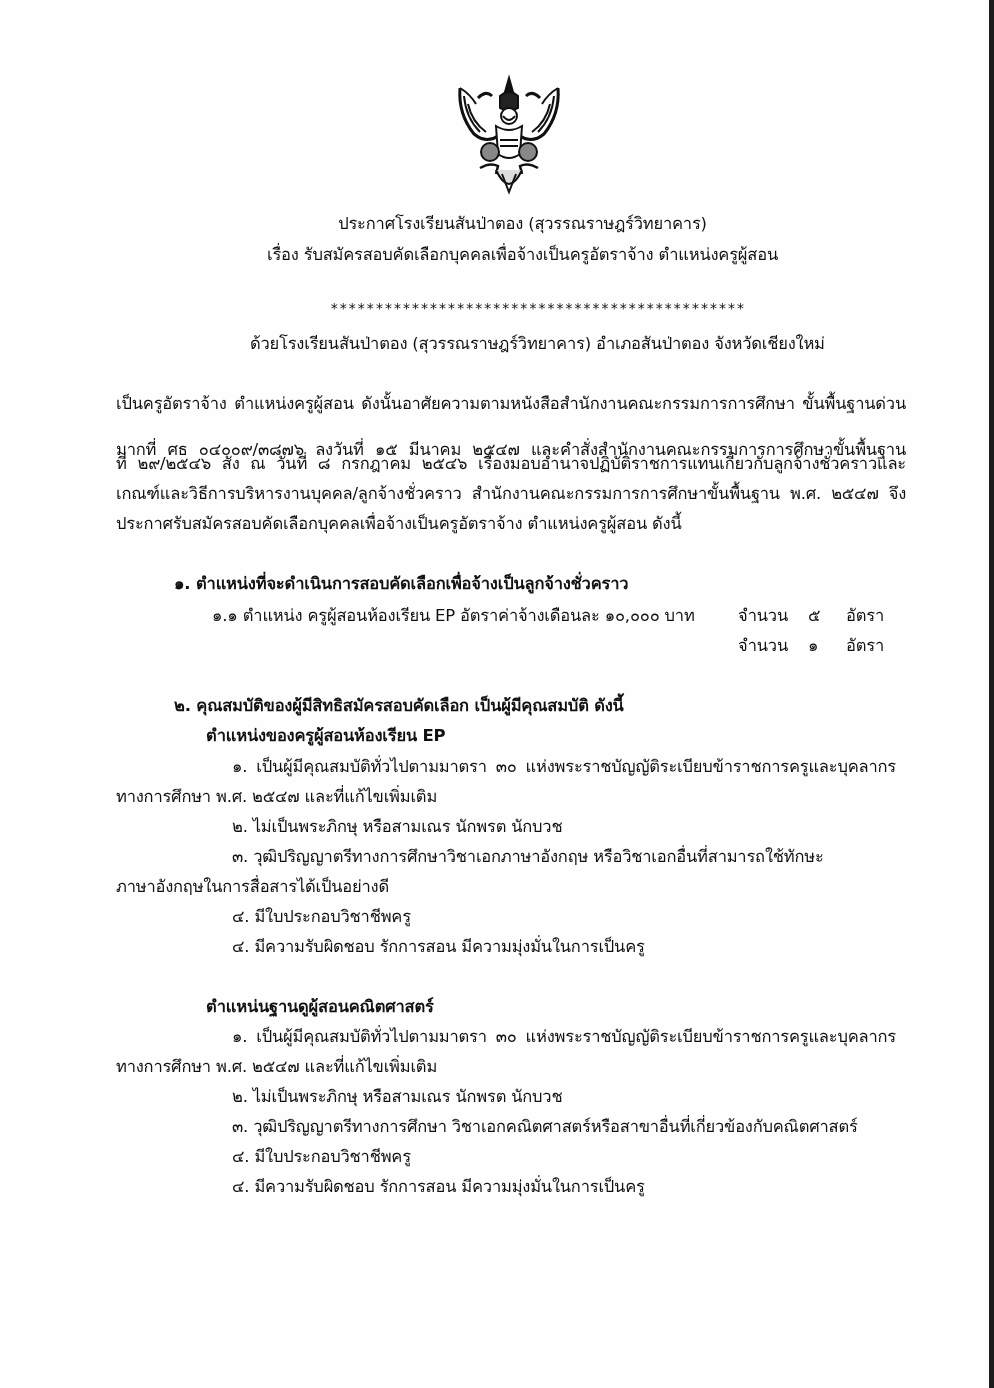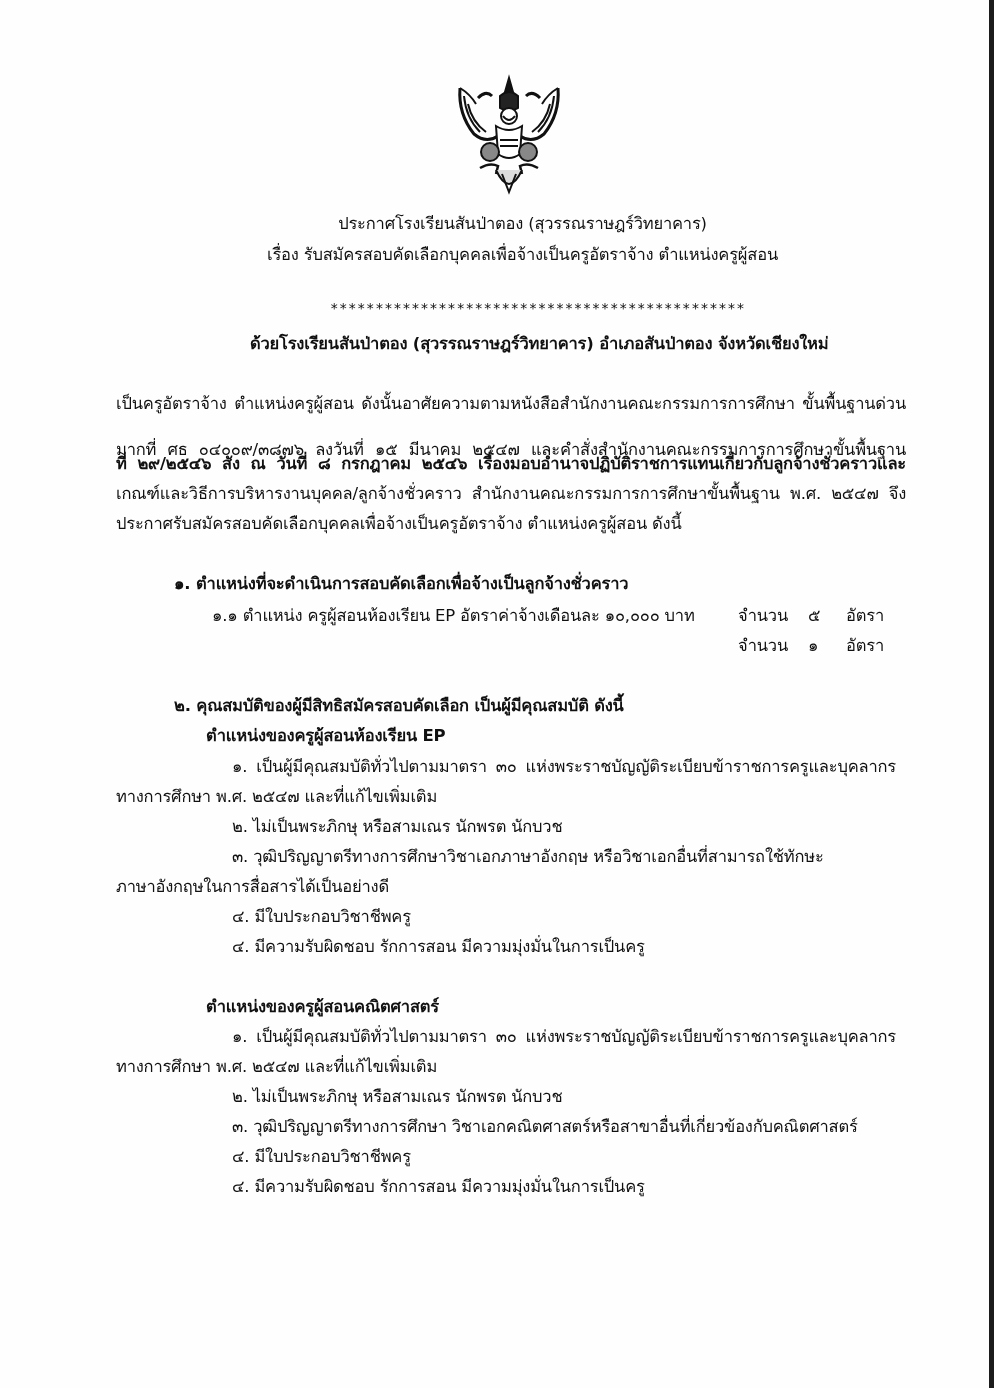--- a/index.html
+++ b/index.html
@@ -103,24 +103,24 @@
 
       <path d="M40 96 Q53 124 66 96" fill="#ddd"></path>
       <path d="M46 100 L53 118 L60 100"></path>
     </g>
   </svg>
 
   <div class="line center" style="top:212px;">ประกาศโรงเรียนสันป่าตอง (สุวรรณราษฎร์วิทยาคาร)</div>
   <div class="line center" style="top:243px;">เรื่อง  รับสมัครสอบคัดเลือกบุคคลเพื่อจ้างเป็นครูอัตราจ้าง ตำแหน่งครูผู้สอน</div>
   <div class="stars">**********************************************</div>
 
-  <div class="line" style="top:332px; left:250px;font-weight:bold;">ด้วยโรงเรียนสันป่าตอง (สุวรรณราษฎร์วิทยาคาร)  อำเภอสันป่าตอง  จังหวัดเชียงใหม่</div>
+  <div class="line" style="top:332px; left:250px;">ด้วยโรงเรียนสันป่าตอง (สุวรรณราษฎร์วิทยาคาร)  อำเภอสันป่าตอง  จังหวัดเชียงใหม่</div>
   <div class="line justify" style="top:392px; left:116px; width:790px;">เป็นครูอัตราจ้าง ตำแหน่งครูผู้สอน ดังนั้นอาศัยความตามหนังสือสำนักงานคณะกรรมการการศึกษา ขั้นพื้นฐานด่วน</div>
   <div class="line justify" style="top:422px; left:116px; width:790px;margin-top:16px;">มากที่ ศธ ๐๔๐๐๙/๓๘๗๖  ลงวันที่  ๑๕  มีนาคม ๒๕๔๗ และคำสั่งสำนักงานคณะกรรมการการศึกษาขั้นพื้นฐาน</div>
-  <div class="line justify" style="top:452px; left:116px; width:790px;font-weight:bold;">ที่ ๒๙/๒๕๔๖  สัง ณ วันที่ ๘ กรกฎาคม  ๒๕๔๖ เรื่องมอบอำนาจปฏิบัติราชการแทนเกี่ยวกับลูกจ้างชั่วคราวและ</div>
+  <div class="line justify" style="top:452px; left:116px; width:790px;">ที่ ๒๙/๒๕๔๖  สัง ณ วันที่ ๘ กรกฎาคม  ๒๕๔๖ เรื่องมอบอำนาจปฏิบัติราชการแทนเกี่ยวกับลูกจ้างชั่วคราวและ</div>
   <div class="line justify" style="top:482px; left:116px; width:790px;">เกณฑ์และวิธีการบริหารงานบุคคล/ลูกจ้างชั่วคราว สำนักงานคณะกรรมการการศึกษาขั้นพื้นฐาน   พ.ศ. ๒๕๔๗ จึง</div>
   <div class="line" style="top:512px; left:116px;">ประกาศรับสมัครสอบคัดเลือกบุคคลเพื่อจ้างเป็นครูอัตราจ้าง ตำแหน่งครูผู้สอน ดังนี้</div>
 
   <div class="line bold" style="top:572px; left:174px;">๑.  ตำแหน่งที่จะดำเนินการสอบคัดเลือกเพื่อจ้างเป็นลูกจ้างชั่วคราว</div>
   <div class="line" style="top:604px; left:212px;">
     <span>๑.๑ ตำแหน่ง ครูผู้สอนห้องเรียน EP อัตราค่าจ้างเดือนละ ๑๐,๐๐๐ บาท</span>
   </div>
   <div class="line" style="top:604px; left:738px;">จำนวน</div>
   <div class="line" style="top:604px; left:808px;">๕</div>
   <div class="line" style="top:604px; left:846px;">อัตรา</div>
@@ -133,21 +133,21 @@
   <div class="line bold" style="top:724px; left:206px;">ตำแหน่งของครูผู้สอนห้องเรียน EP</div>
 
   <div class="line justify" style="top:755px; left:232px; width:664px;">๑. เป็นผู้มีคุณสมบัติทั่วไปตามมาตรา ๓๐ แห่งพระราชบัญญัติระเบียบข้าราชการครูและบุคลากร</div>
   <div class="line" style="top:785px; left:116px;">ทางการศึกษา พ.ศ. ๒๕๔๗ และที่แก้ไขเพิ่มเติม</div>
   <div class="line" style="top:815px; left:232px;">๒. ไม่เป็นพระภิกษุ หรือสามเณร นักพรต นักบวช</div>
   <div class="line" style="top:845px; left:232px;">๓. วุฒิปริญญาตรีทางการศึกษาวิชาเอกภาษาอังกฤษ หรือวิชาเอกอื่นที่สามารถใช้ทักษะ</div>
   <div class="line" style="top:875px; left:116px;">ภาษาอังกฤษในการสื่อสารได้เป็นอย่างดี</div>
   <div class="line" style="top:905px; left:232px;">๔. มีใบประกอบวิชาชีพครู</div>
   <div class="line" style="top:935px; left:232px;">๔. มีความรับผิดชอบ รักการสอน มีความมุ่งมั่นในการเป็นครู</div>
 
-  <div class="line bold" style="top:995px; left:206px;">ตำแหน่งของครูผู้สอนคณิตศาสตร์</div>
+  <div class="line bold" style="top:995px; left:206px;">ตำแหน่นฐานดูผู้สอนคณิตศาสตร์</div>
   <div class="line justify" style="top:1025px; left:232px; width:664px;">๑. เป็นผู้มีคุณสมบัติทั่วไปตามมาตรา ๓๐ แห่งพระราชบัญญัติระเบียบข้าราชการครูและบุคลากร</div>
   <div class="line" style="top:1055px; left:116px;">ทางการศึกษา พ.ศ. ๒๕๔๗ และที่แก้ไขเพิ่มเติม</div>
   <div class="line" style="top:1085px; left:232px;">๒. ไม่เป็นพระภิกษุ หรือสามเณร นักพรต นักบวช</div>
   <div class="line" style="top:1115px; left:232px;">๓. วุฒิปริญญาตรีทางการศึกษา วิชาเอกคณิตศาสตร์หรือสาขาอื่นที่เกี่ยวข้องกับคณิตศาสตร์</div>
   <div class="line" style="top:1145px; left:232px;">๔.  มีใบประกอบวิชาชีพครู</div>
   <div class="line" style="top:1175px; left:232px;">๔. มีความรับผิดชอบ รักการสอน มีความมุ่งมั่นในการเป็นครู</div>
 </div>
 
 <div class="edge-strip"></div>
 

